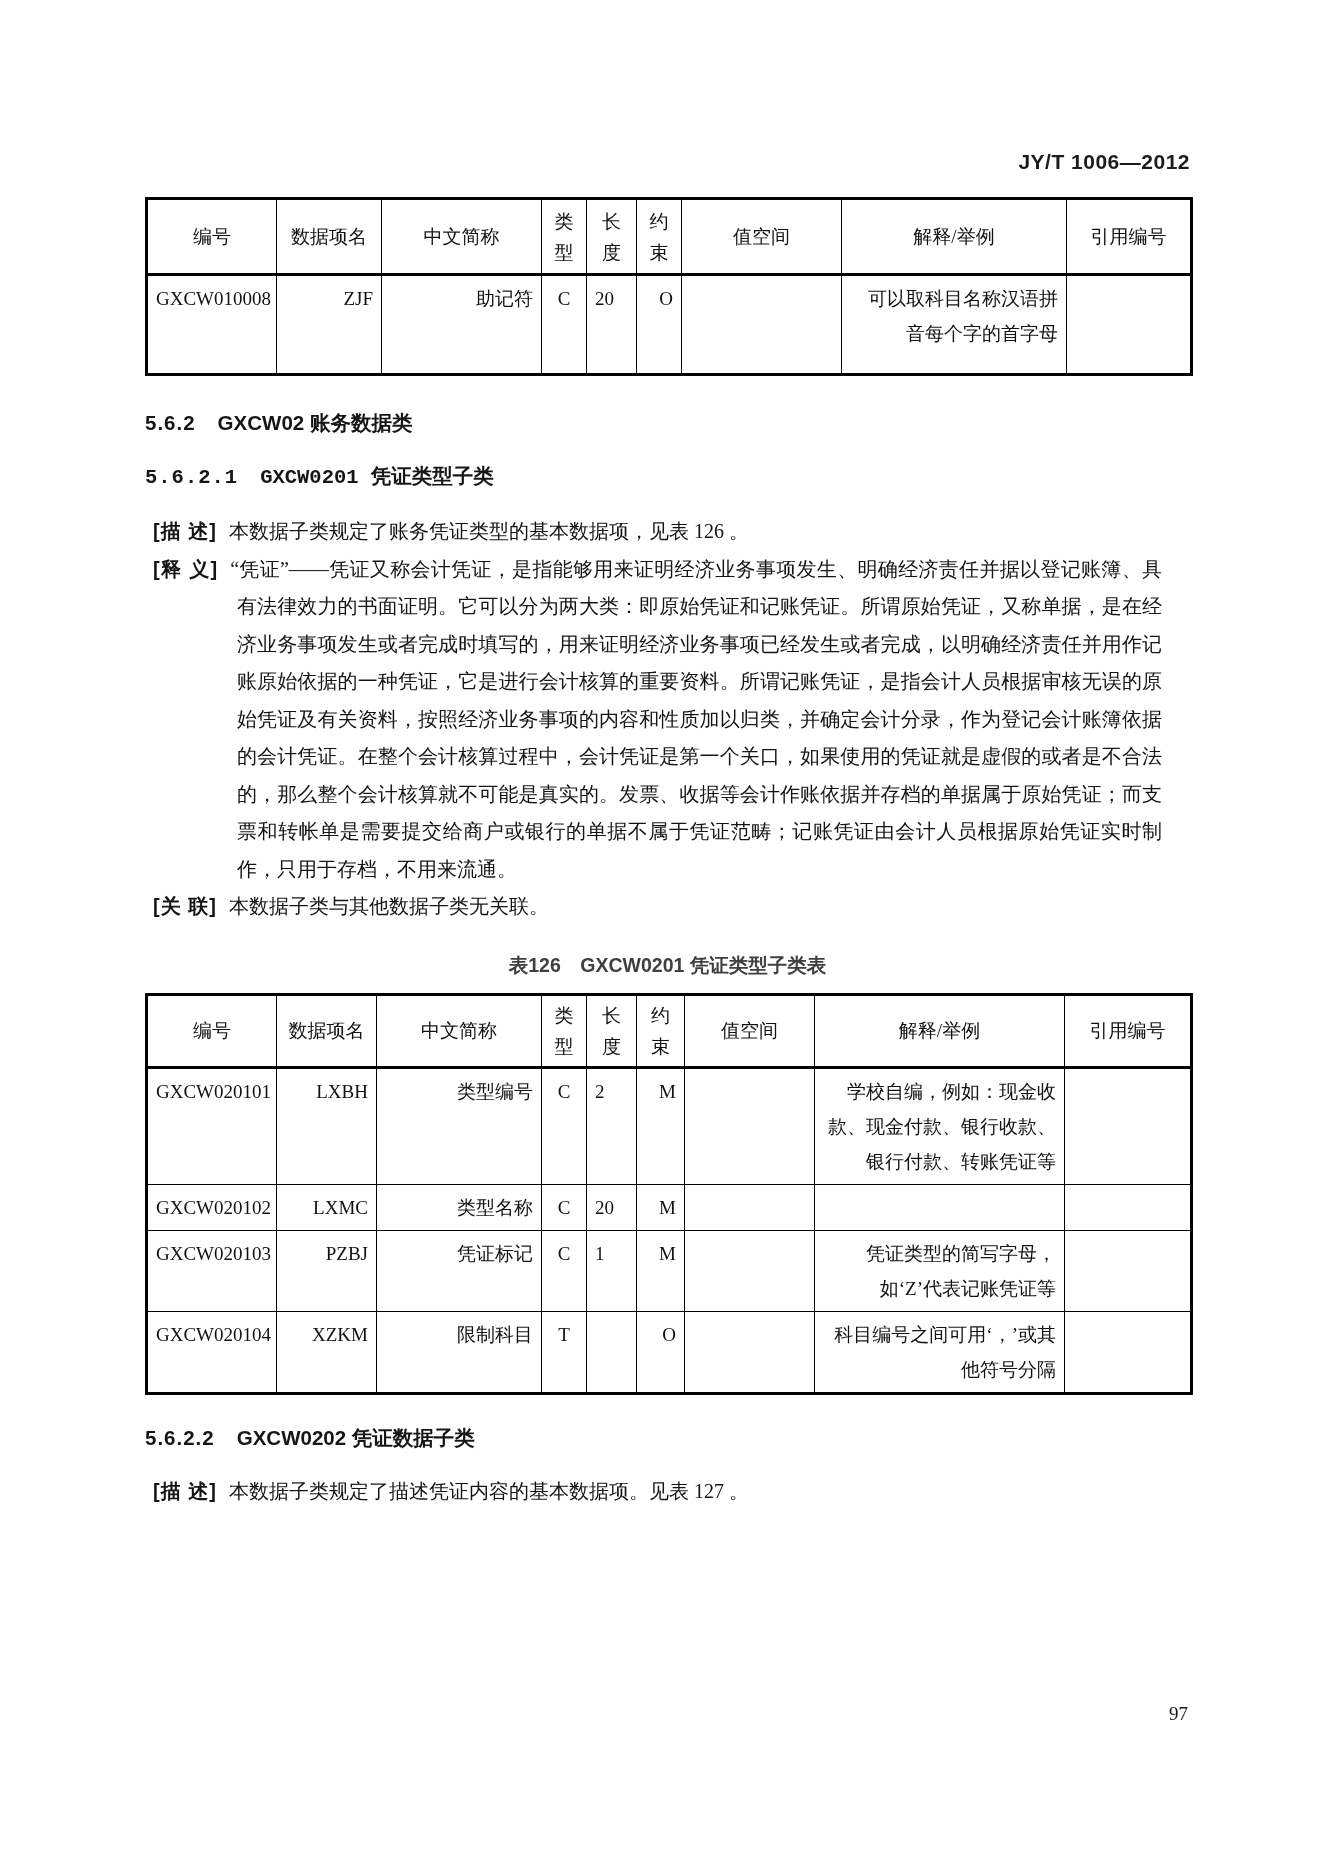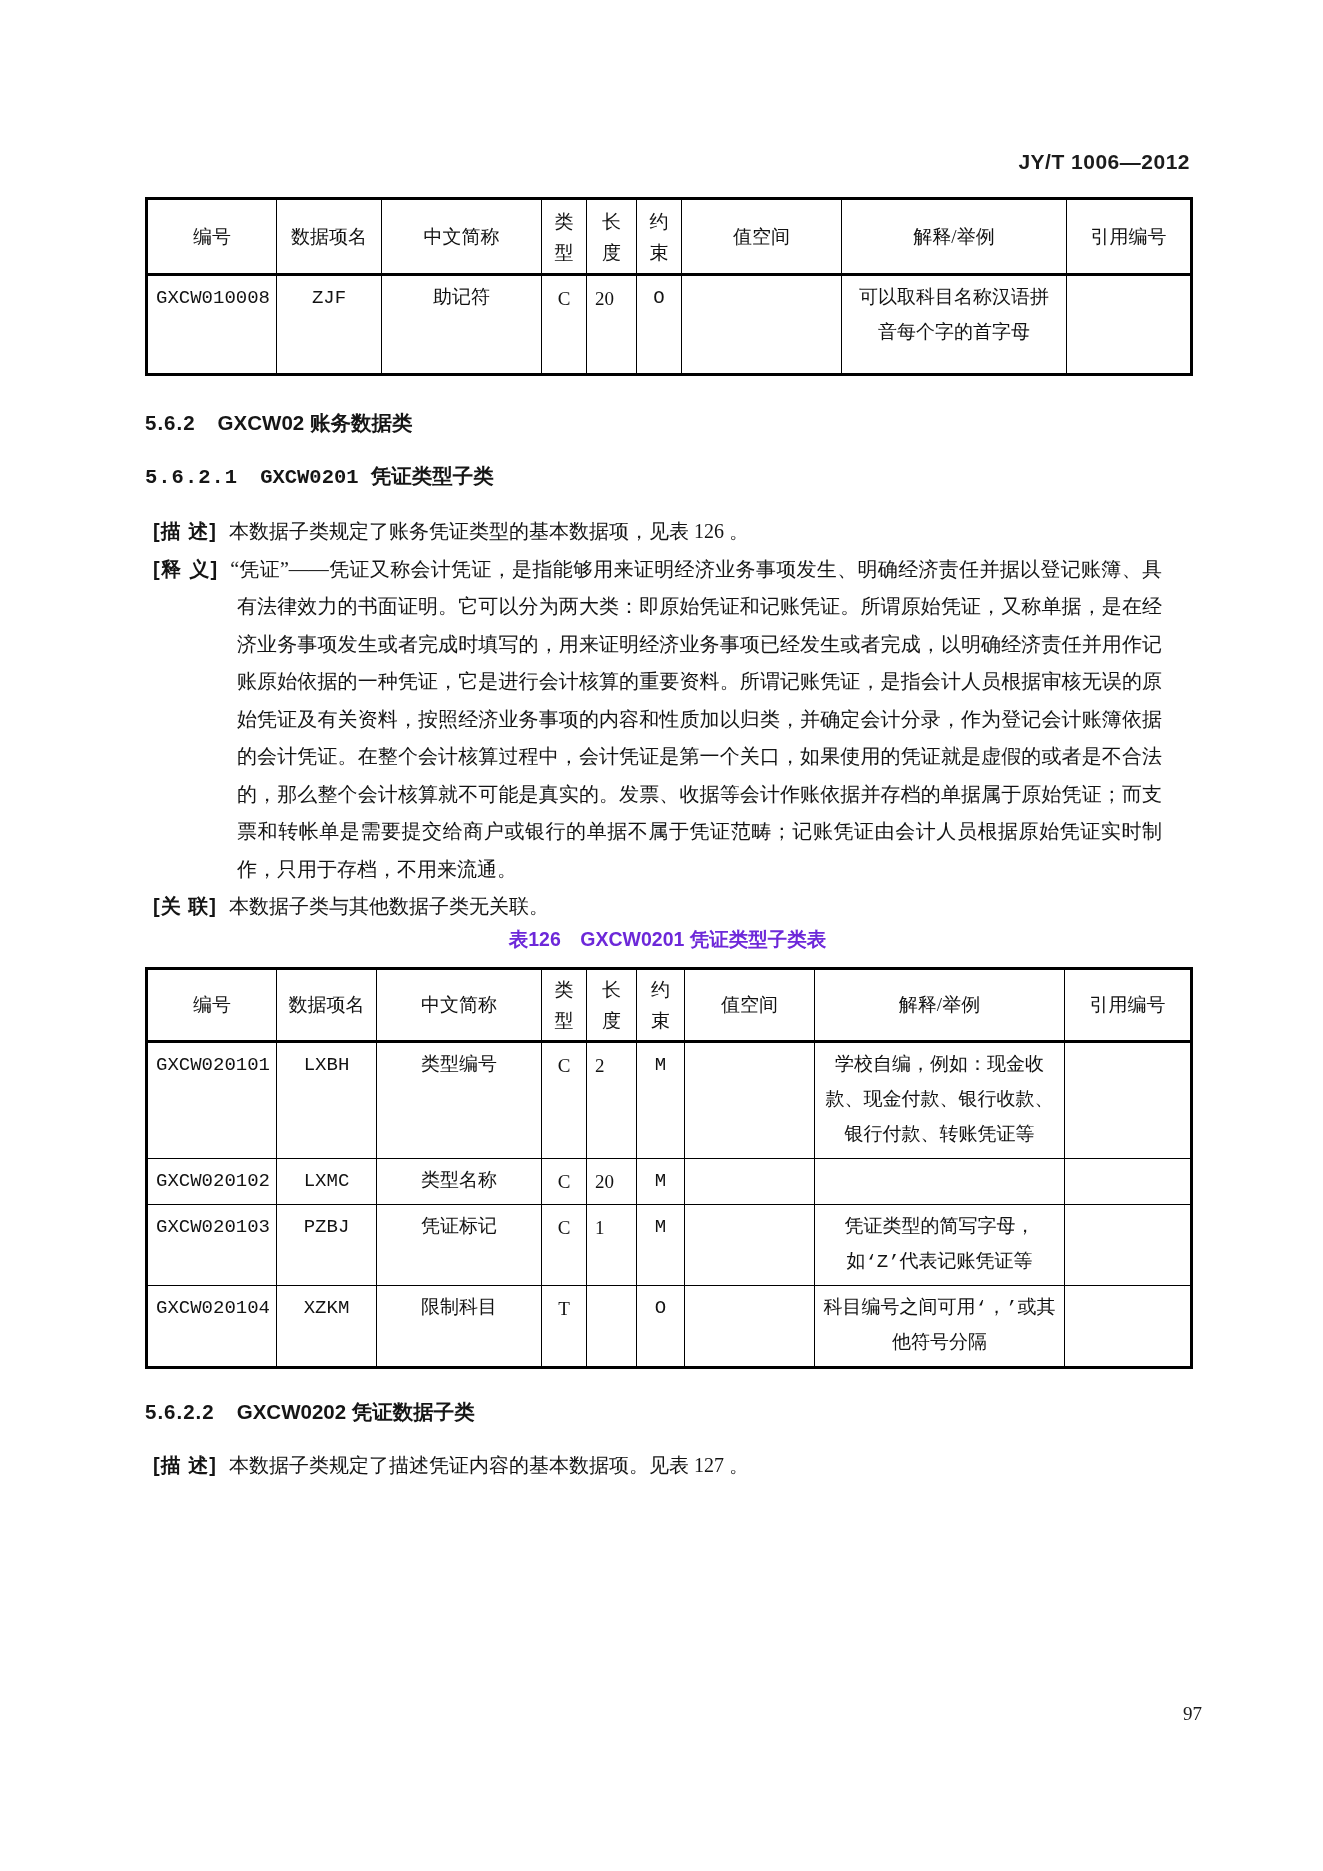--- a/index.html
+++ b/index.html
@@ -22,21 +22,21 @@
   }
   table.std th, table.std td { border:1px solid #000; overflow:hidden; }
   table.std thead th {
     border-bottom:3px solid #000; font-weight:normal; font-size:19px;
     text-align:center; vertical-align:middle; white-space:pre-line;
     line-height:31px; padding:4px 2px;
   }
   table.std td {
     vertical-align:top; font-size:19px; line-height:35px; padding:5px 8px;
   }
-  .al { text-align:center;font-family:Liberation Mono, monospace; }
+  .al { text-align:right; }
   .ac { text-align:center; padding-left:2px !important; padding-right:2px !important; }
   .ar { text-align:left; padding-right:12px !important; }
   .hh1 { height:76px; }
   .hh2 { height:66px; }
   .rh1 { height:100px; }
   .rh-a { height:100px; }
   .rh-b { height:34px; }
   .rh-c { height:74px; }
   .rh-d { height:68px; }
 
@@ -56,28 +56,28 @@
   .para .label {
     font-family:"Liberation Sans","DejaVu Sans",sans-serif;
     font-weight:bold; margin-right:12px; letter-spacing:1px;
   }
   #desc-1 { margin-top:20px; }
   #rel-1  { margin-top:0; }
   #desc-2 { margin-top:20px; }
   #rel-2  { margin-top:0; }
 
   .table-caption {
-    width:1045px; text-align:center;
+    margin-top:26px; width:1045px; text-align:center;
     font-family:"Liberation Sans","DejaVu Sans",sans-serif;
-    font-weight:bold; font-size:19.5px; color:#6d28d9;
+    font-weight:bold; font-size:19.5px; color:#404040;
   }
   #table-126 { margin-top:14px; }
 
   .page-number {
-    position:absolute; right:121px; top:1703px;
+    position:absolute; right:135px; top:1703px;
     font-size:19px; color:#1a1a1a;
   }
 </style>
 </head>
 <body>
 
 <div class="page">
   <div class="content">
 
     <div class="doc-header">JY/T 1006—2012</div>

